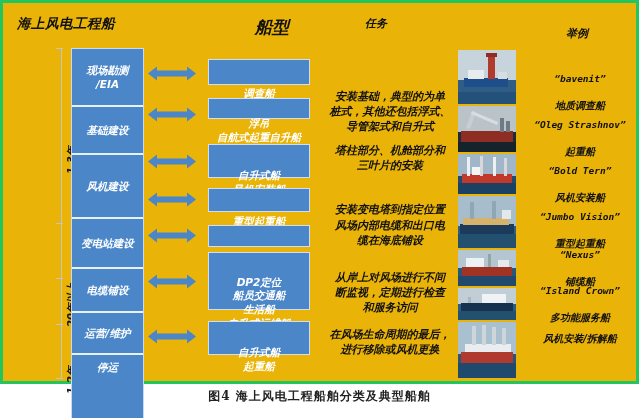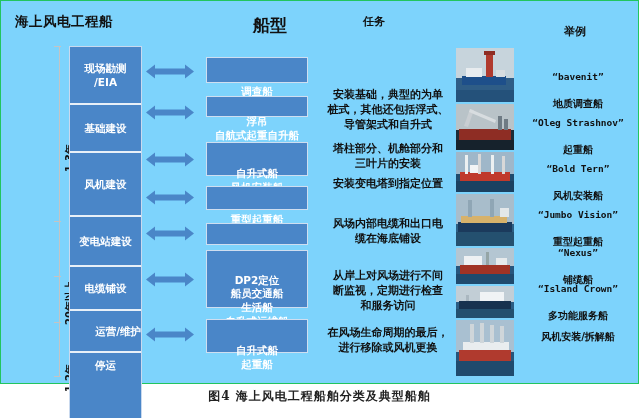--- a/index.html
+++ b/index.html
@@ -6,23 +6,24 @@
   body{
     width:639px;height:418px;
     background:#ffffff;
     font-family:"DejaVu Sans","Liberation Sans",sans-serif;
     overflow:hidden;
     position:relative;
     color:#1a1a1a;
   }
   #figure{
     position:absolute;left:0;top:0;width:639px;height:384px;
-    background:#7dd3fc;
-    border:1px solid #22c55e;
+    background:#eab308;
+    border:3px solid #22c55e;
     box-sizing:border-box;
+    font-style:italic;
   }
 
   
   .hdr{position:absolute;font-weight:bold;color:#111;white-space:nowrap;}
   #hdr-main{left:14px;top:12px;font-size:13.5px;letter-spacing:.5px;}
   #hdr-ship{left:252px;top:13px;font-size:17px;}
   #hdr-task{left:362px;top:13px;font-size:11px;}
   #hdr-example{left:563px;top:23px;font-size:11px;}
 
   
@@ -127,21 +128,21 @@
       </div>
     <div class="stage-div" style="top:168px;"></div>
     <div class="stage" style="top:170px;height:48px;">
         <span class="lines">变电站建设</span>
       </div>
     <div class="stage-div" style="top:218px;"></div>
     <div class="stage" style="top:220px;height:42px;">
         <span class="lines">电缆铺设</span>
       </div>
     <div class="stage-div" style="top:262px;"></div>
-    <div class="stage" style="top:264px;height:40px;justify-content:flex-end;">
+    <div class="stage" style="top:264px;height:40px;">
         <span class="lines">运营/维护</span>
       </div>
     <div class="stage-div" style="top:304px;"></div>
     <div class="stage" style="top:306px;height:24px;">
         <span class="lines">停运</span>
       </div>
   </div>
 
   <div class="arrow" style="left:145px;top:62px;">
     <svg viewBox="0 0 48 17">
@@ -205,21 +206,21 @@
   <div class="shipbox" style="top:318px;height:34px;">
       <span class="lines">自升式船
 起重船</span>
     </div>
 
   <div class="task" style="top:87px;">安装基础，典型的为单
 桩式，其他还包括浮式、
 导管架式和自升式</div>
   <div class="task" style="top:141px;">塔柱部分、机舱部分和
 三叶片的安装</div>
-  <div class="task" style="top:176px;">安装变电塔到指定位置</div>
+  <div class="task" style="top:200px;">安装变电塔到指定位置</div>
   <div class="task" style="top:216px;">风场内部电缆和出口电
 缆在海底铺设</div>
   <div class="task" style="top:268px;">从岸上对风场进行不间
 断监视，定期进行检查
 和服务访问</div>
   <div class="task" style="top:325px;">在风场生命周期的最后，
 进行移除或风机更换</div>
 
   <div class="photo" style="top:47px;height:54px;">
     <svg viewBox="0 0 58 54" preserveAspectRatio="none">

